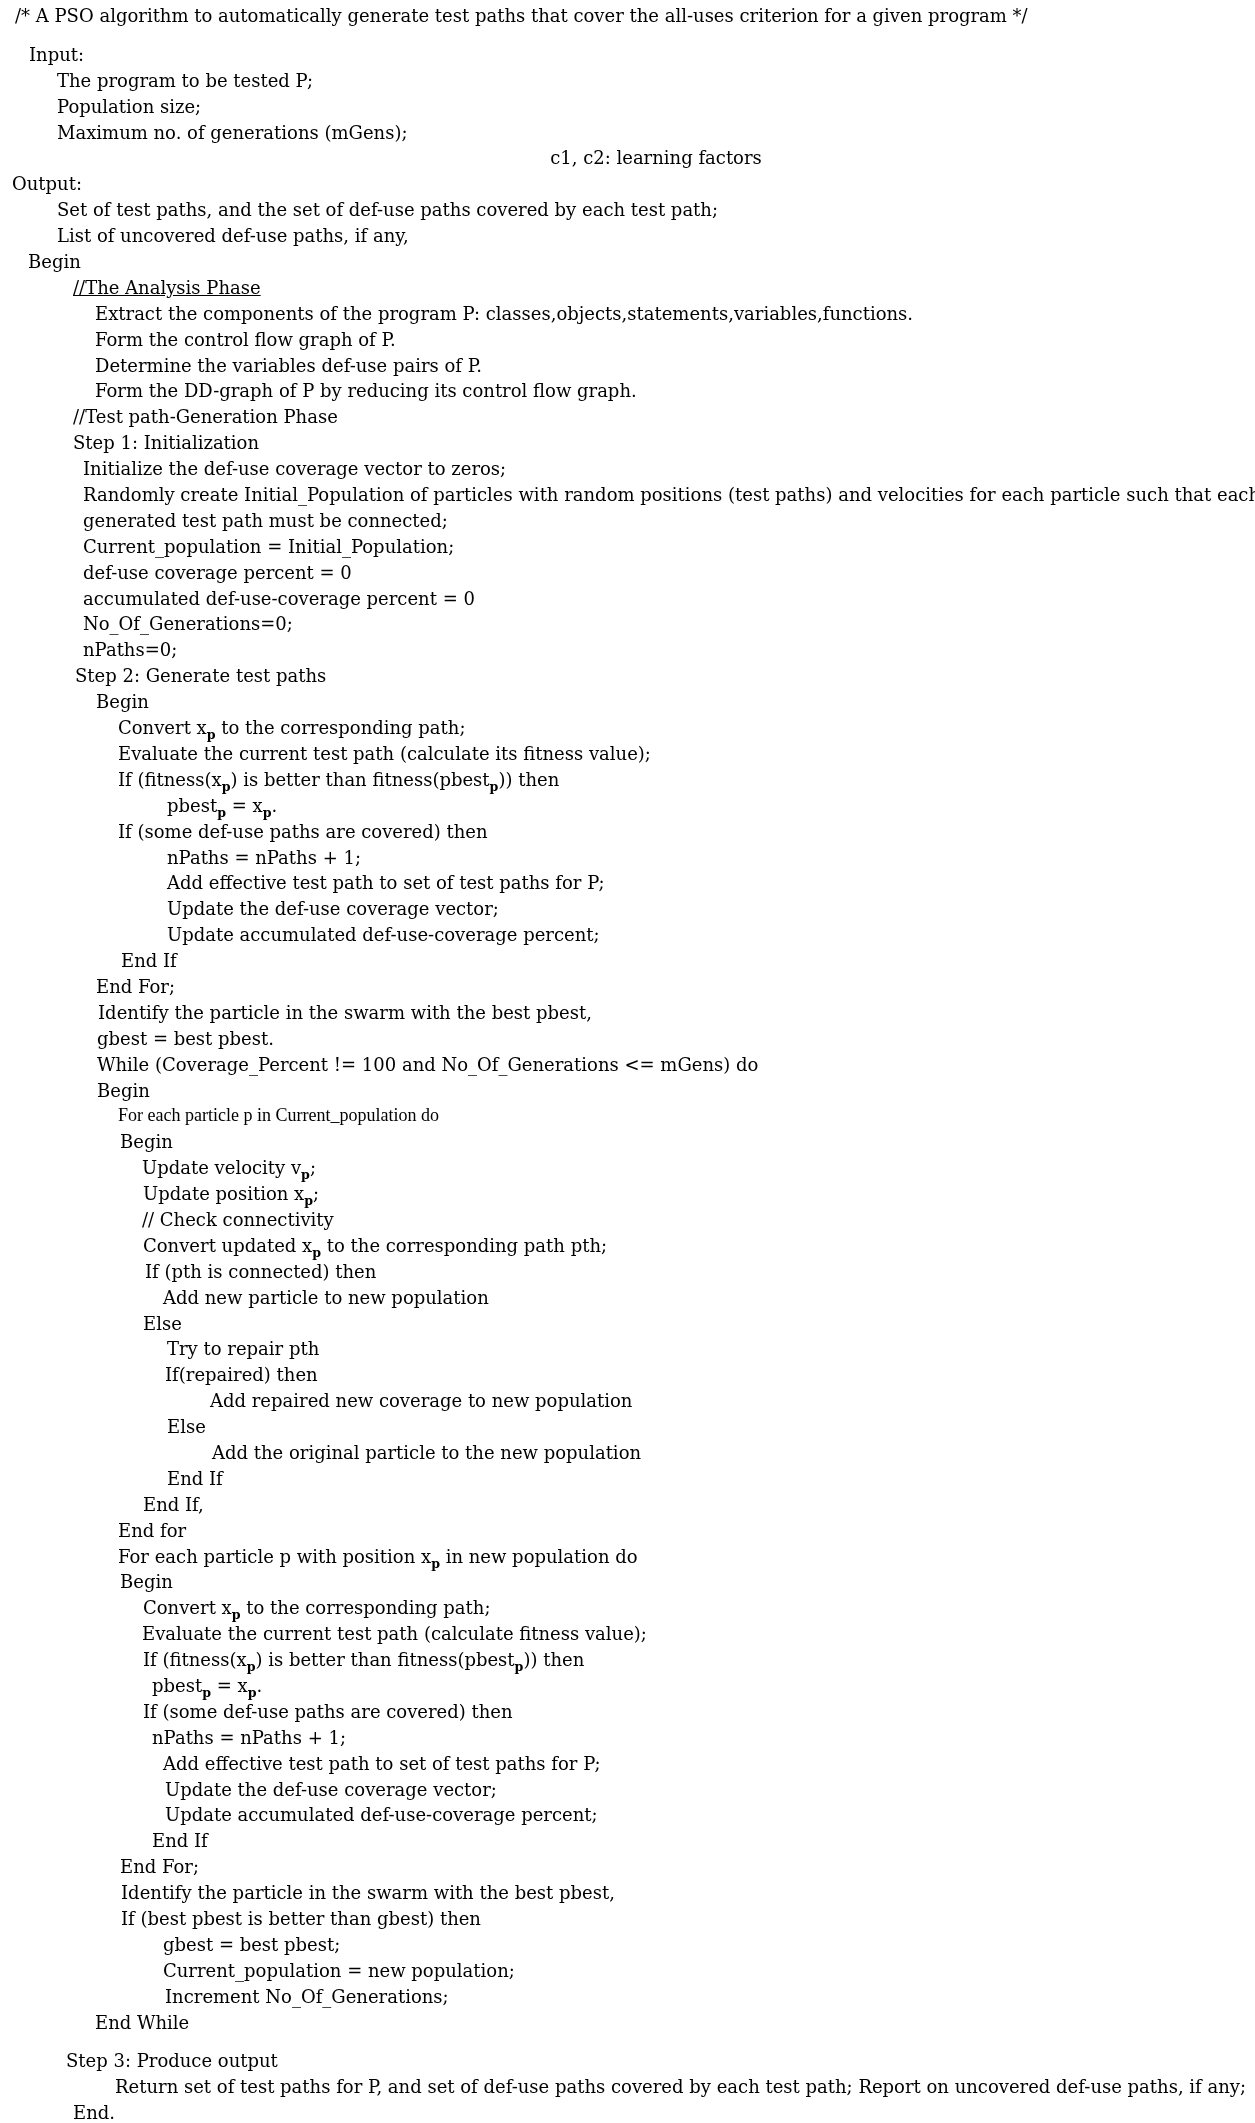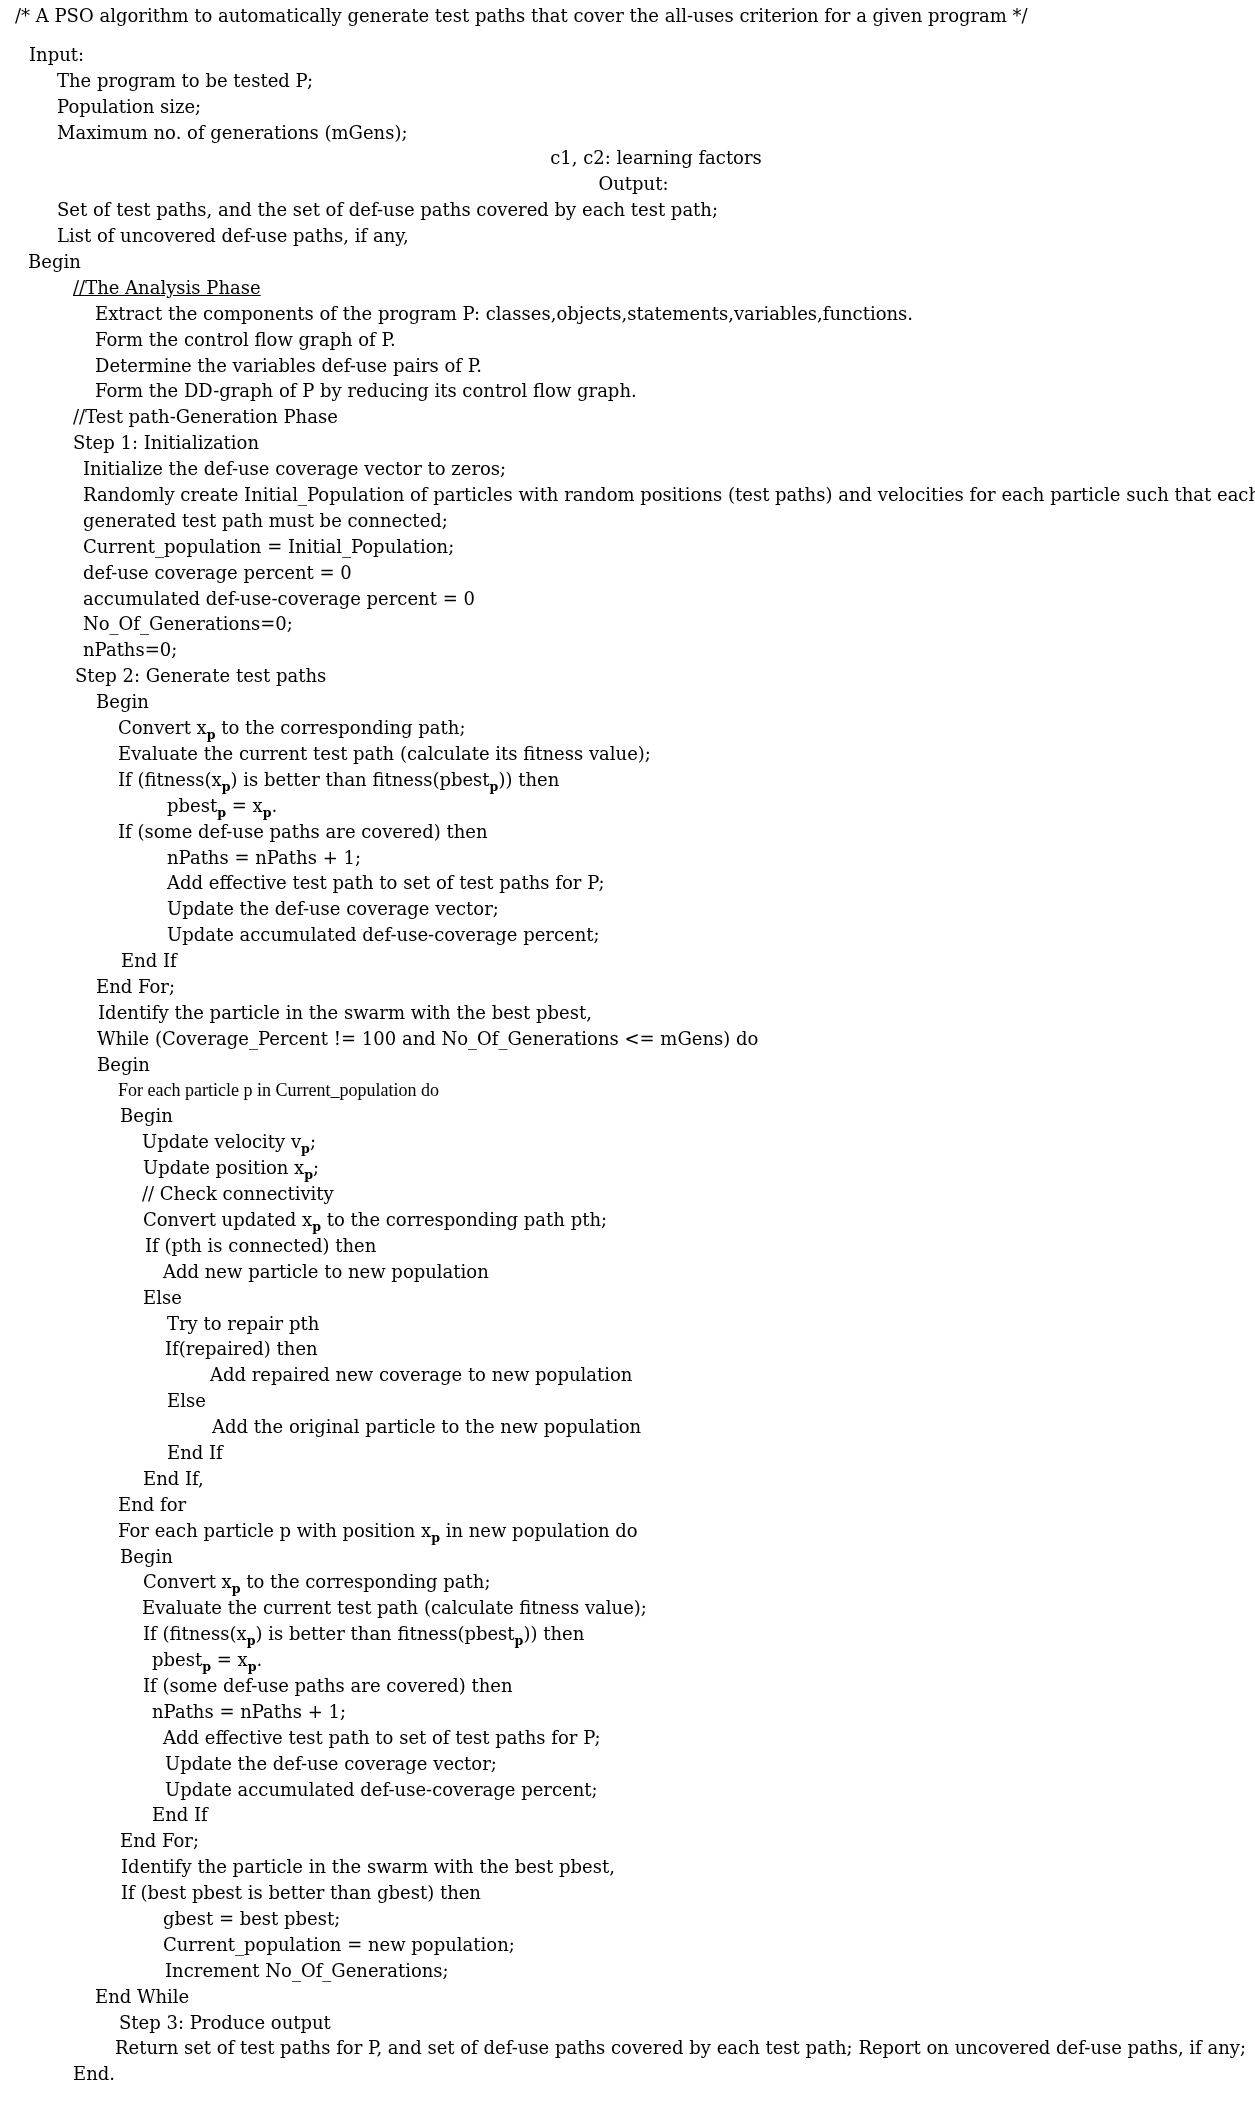--- a/index.html
+++ b/index.html
@@ -38,21 +38,21 @@
 <body>
 
 <main>
   <div class="listing">
       <div class="line" style="padding-left: 15px;">/* A PSO algorithm to automatically generate test paths that cover the all-uses criterion for a given program */</div>
       <div class="line" style="padding-left: 29px; margin-top: 13px;">Input:</div>
       <div class="line" style="padding-left: 57px;">The program to be tested P;</div>
       <div class="line" style="padding-left: 57px;">Population size;</div>
       <div class="line" style="padding-left: 57px;">Maximum no. of generations (mGens);</div>
       <div class="line" style="padding-left: 57px; text-align: center;">c1, c2: learning factors</div>
-      <div class="line" style="padding-left: 12px; text-align: center;">Output:</div>
+      <div class="line" style="padding-left: 12px;">Output:</div>
       <div class="line" style="padding-left: 57px;">Set of test paths, and the set of def-use paths covered by each test path;</div>
       <div class="line" style="padding-left: 57px;">List of uncovered def-use paths, if any,</div>
       <div class="line" style="padding-left: 28px;">Begin</div>
       <div class="line underline" style="padding-left: 73px;">//The Analysis Phase</div>
       <div class="line" style="padding-left: 95px;">Extract the components of the program P: classes,objects,statements,variables,functions.</div>
       <div class="line" style="padding-left: 95px;">Form the control flow graph of P.</div>
       <div class="line" style="padding-left: 95px;">Determine the variables def-use pairs of P.</div>
       <div class="line" style="padding-left: 95px;">Form the DD-graph of P by reducing its control flow graph.</div>
       <div class="line" style="padding-left: 73px;">//Test path-Generation Phase</div>
       <div class="line" style="padding-left: 73px;">Step 1: Initialization</div>
@@ -71,20 +71,21 @@
       <div class="line" style="padding-left: 118px;">If (fitness(x<sub>p</sub>) is better than fitness(pbest<sub>p</sub>)) then</div>
       <div class="line" style="padding-left: 167px;">pbest<sub>p</sub> = x<sub>p</sub>.</div>
       <div class="line" style="padding-left: 118px;">If (some def-use paths are covered) then</div>
       <div class="line" style="padding-left: 167px;">nPaths = nPaths + 1;</div>
       <div class="line" style="padding-left: 167px;">Add effective test path to set of test paths for P;</div>
       <div class="line" style="padding-left: 167px;">Update the def-use coverage vector;</div>
       <div class="line" style="padding-left: 167px;">Update accumulated def-use-coverage percent;</div>
       <div class="line" style="padding-left: 121px;">End If</div>
       <div class="line" style="padding-left: 96px;">End For;</div>
       <div class="line" style="padding-left: 98px;">Identify the particle in the swarm with the best pbest,</div>
+      <div class="line" style="padding-left: 97px;">gbest = best pbest.</div>
       <div class="line" style="padding-left: 97px;">While (Coverage_Percent  != 100 and No_Of_Generations &lt;=  mGens) do</div>
       <div class="line" style="padding-left: 97px;">Begin</div>
       <div class="line" style="padding-left: 118px; font-family: Liberation Serif, serif;">For each particle p in Current_population do</div>
       <div class="line" style="padding-left: 120px;">Begin</div>
       <div class="line" style="padding-left: 142px;">Update velocity v<sub>p</sub>;</div>
       <div class="line" style="padding-left: 143px;">Update position x<sub>p</sub>;</div>
       <div class="line" style="padding-left: 142px;">// Check connectivity</div>
       <div class="line" style="padding-left: 143px;">Convert updated x<sub>p</sub> to the corresponding path pth;</div>
       <div class="line" style="padding-left: 145px;">If (pth is connected) then</div>
       <div class="line" style="padding-left: 163px;">Add new particle to new population</div>
@@ -109,17 +110,17 @@
       <div class="line" style="padding-left: 165px;">Update the def-use coverage vector;</div>
       <div class="line" style="padding-left: 165px;">Update accumulated def-use-coverage percent;</div>
       <div class="line" style="padding-left: 152px;">End If</div>
       <div class="line" style="padding-left: 120px;">End For;</div>
       <div class="line" style="padding-left: 121px;">Identify the particle in the swarm with the best pbest,</div>
       <div class="line" style="padding-left: 121px;">If (best pbest is better than gbest) then</div>
       <div class="line" style="padding-left: 163px;">gbest = best pbest;</div>
       <div class="line" style="padding-left: 163px;">Current_population =  new population;</div>
       <div class="line" style="padding-left: 165px;">Increment No_Of_Generations;</div>
       <div class="line" style="padding-left: 95px;">End While</div>
-      <div class="line" style="padding-left: 119px;">Step 3: Produce output</div>
+      <div class="line" style="padding-left: 66px; margin-top: 13px;">Step 3: Produce output</div>
       <div class="line" style="padding-left: 115px;">Return set of test paths for P, and set of def-use paths covered by each test path; Report on uncovered def-use paths, if any;</div>
       <div class="line" style="padding-left: 73px;">End.</div>
     </div>
 </main>
 
 </body></html>

